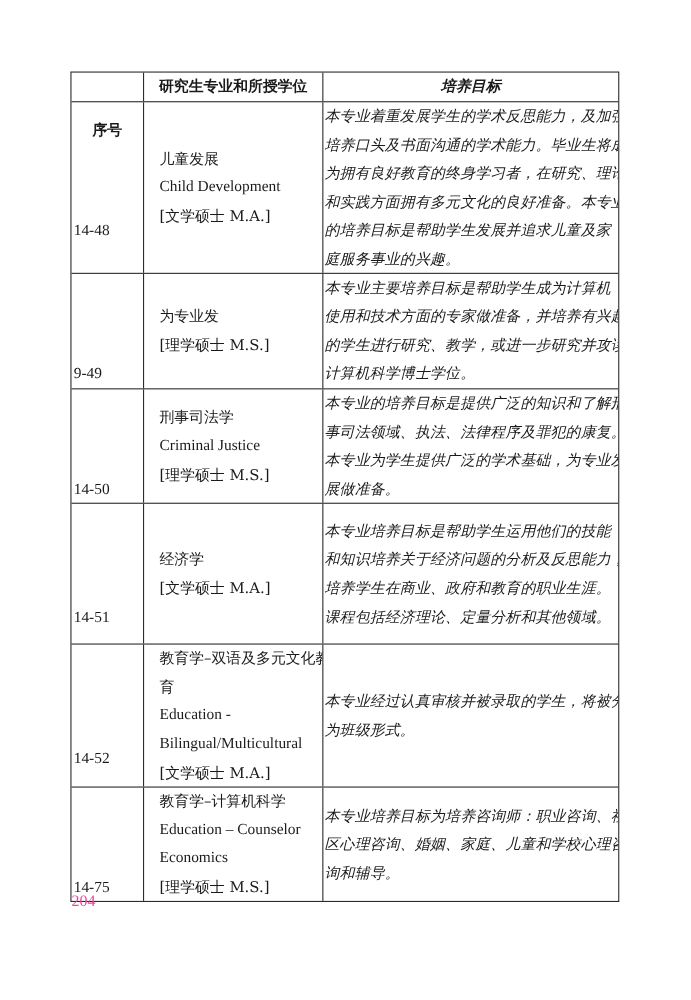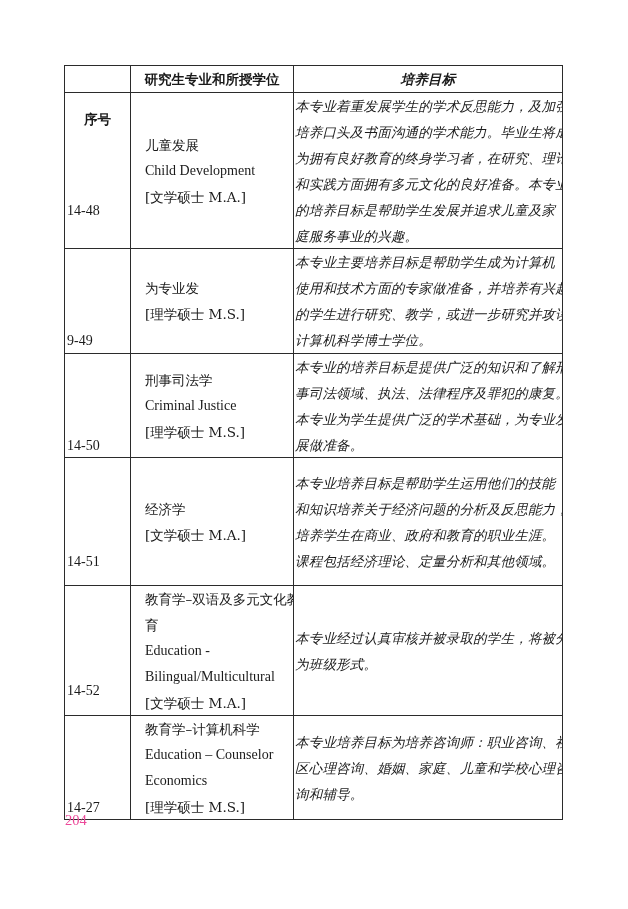--- a/index.html
+++ b/index.html
@@ -165,21 +165,21 @@
         <span class="line">[文学硕士  M.A.]</span>
       </div>
       <div class="cell c3">
         <span class="line">本专业经过认真审核并被录取的学生，将被分</span>
         <span class="line">为班级形式。</span>
       </div>
     </div>
 
     <div class="row last" style="top:650px; height:103px;">
       <div class="cell c1">
-        <span class="line en">14-27</span>
+        <span class="line en">14-75</span>
       </div>
       <div class="cell c2">
         <span class="line">教育学–计算机科学</span>
         <span class="line en">Education – Counselor</span>
         <span class="line en">Economics</span>
         <span class="line">[理学硕士  M.S.]</span>
       </div>
       <div class="cell c3">
         <span class="line">本专业培养目标为培养咨询师：职业咨询、社</span>
         <span class="line">区心理咨询、婚姻、家庭、儿童和学校心理咨</span>

